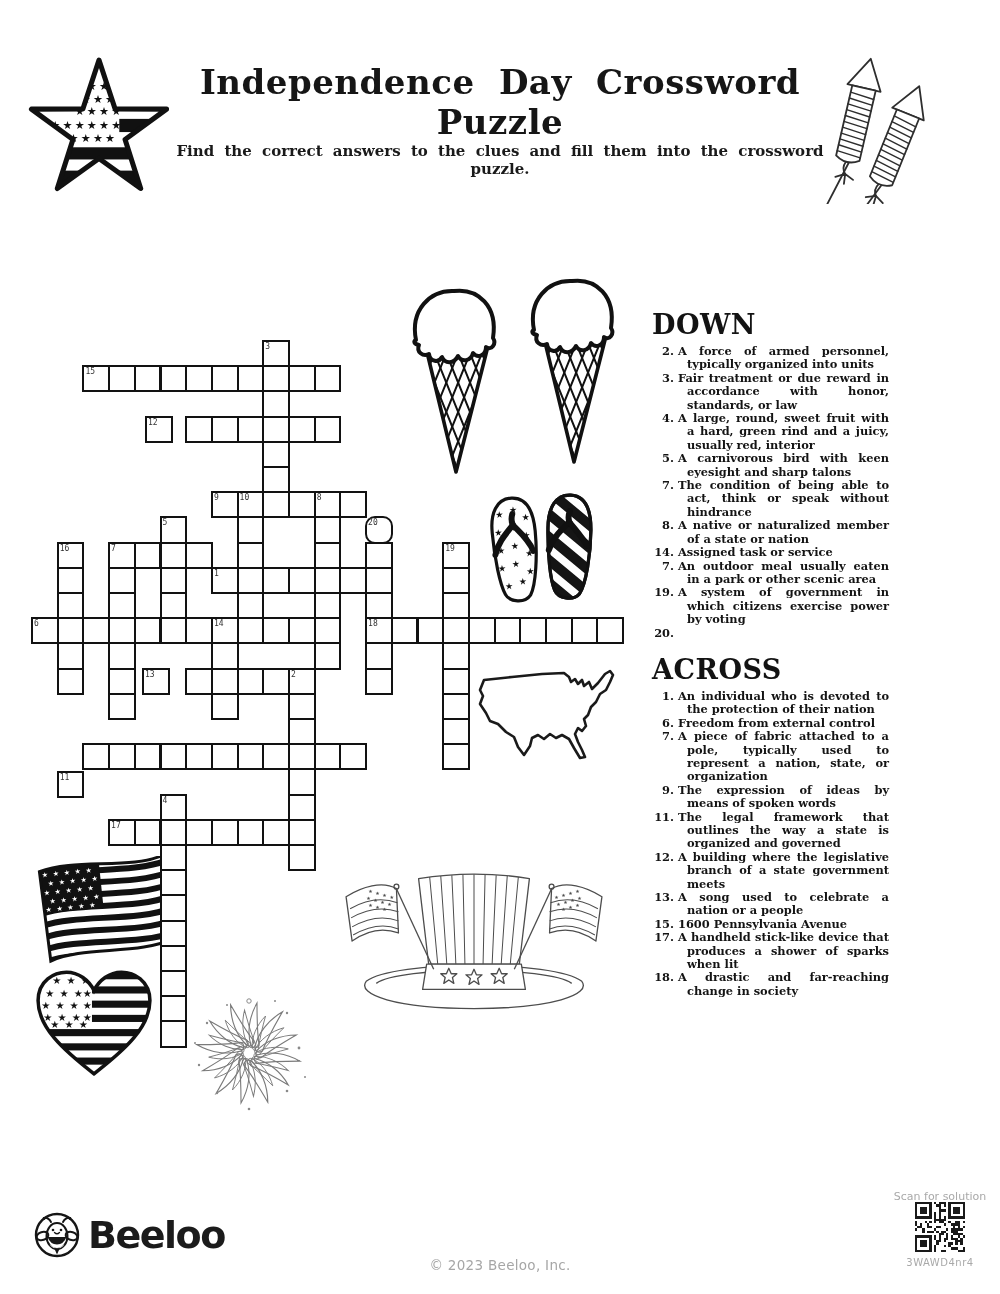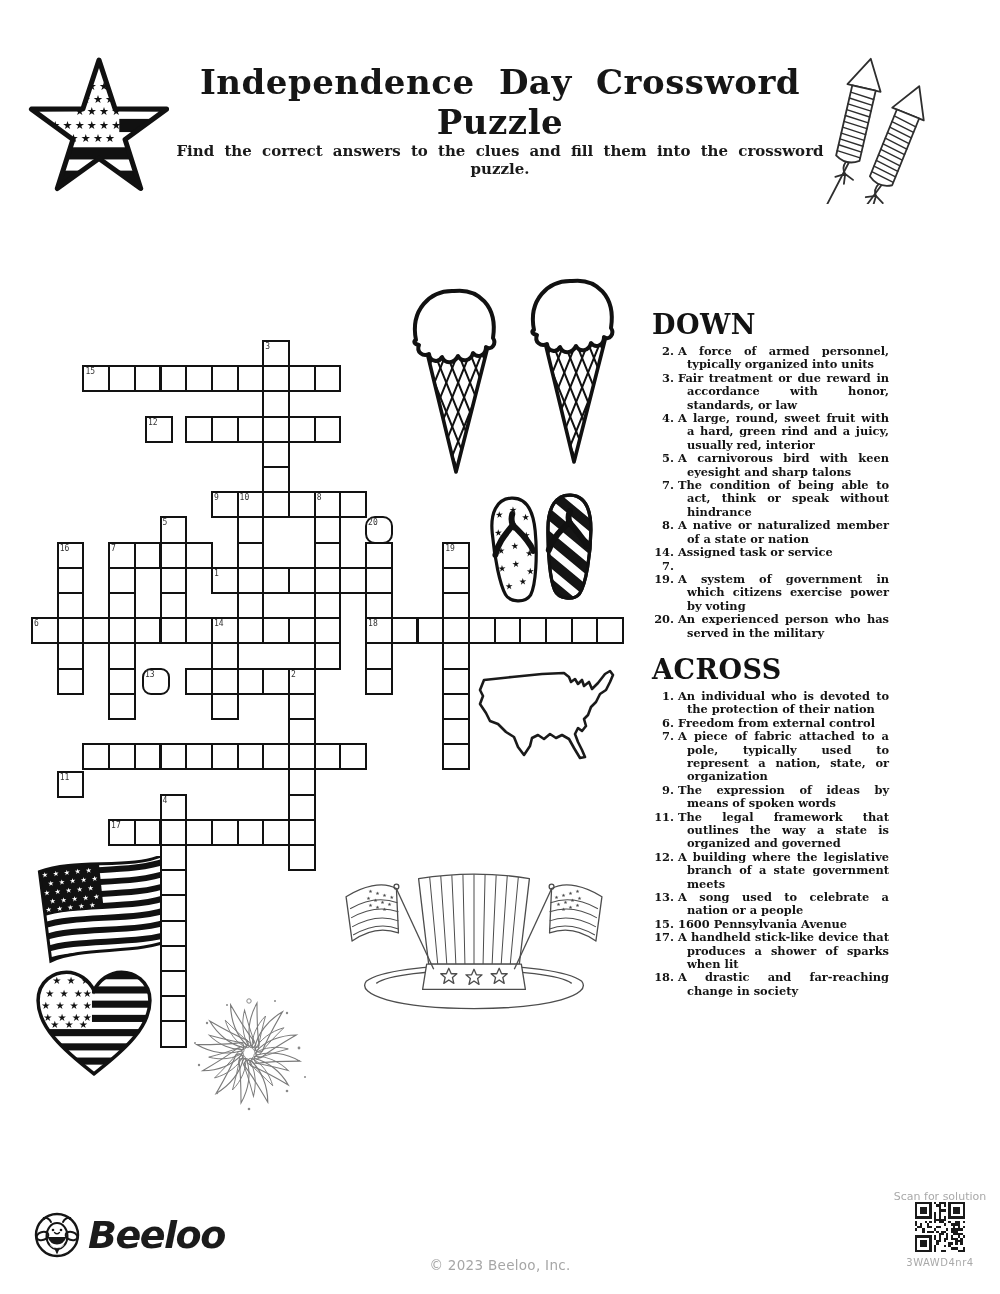--- a/index.html
+++ b/index.html
@@ -21,21 +21,21 @@
   #clues{left:652px;top:310px;width:240px;z-index:4;}
   .clues-header{font-size:27px;font-weight:bold;letter-spacing:.5px;color:#131313;line-height:30px;}
   .clue{display:flex;margin:0;}
   .clue-num{flex:0 0 22px;text-align:right;font-size:11.4px;line-height:13.4px;font-weight:bold;}
   .clue-text{margin-left:4px;width:202px;font-size:11.4px;line-height:13.4px;font-weight:bold;
              text-align:justify;padding-left:9px;text-indent:-9px;}
   #across-header{margin-top:15px;}
   .clue-list{margin-top:5px;}
   
   #brand-text{left:88px;top:1213px;font-family:"DejaVu Sans",sans-serif;font-size:38px;
-              font-weight:bold;letter-spacing:-1.5px;color:#1b1b1b;font-style:italic;}
+              font-weight:bold;letter-spacing:-1.5px;color:#1b1b1b;}
   #copyright{left:0;top:1257px;width:1000px;text-align:center;font-family:"DejaVu Sans",sans-serif;
              font-size:13.5px;color:#a6a6a6;letter-spacing:.3px;}
   #qr-caption{left:890px;top:1190px;width:100px;text-align:center;font-family:"DejaVu Sans",sans-serif;
               font-size:11px;color:#a9a9a9;}
   #qr-code-text{left:890px;top:1257px;width:100px;text-align:center;font-family:"DejaVu Sans",sans-serif;
               font-size:10px;color:#a9a9a9;letter-spacing:.5px;}
   svg{display:block;}
 </style>
 </head>
 <body>
@@ -171,21 +171,21 @@
       </div>
       <div class="cell" style="left: 359.8px; top: 277.2px;"></div>
       <div class="cell" style="left: 385.5px; top: 277.2px;"></div>
       <div class="cell" style="left: 411.2px; top: 277.2px;"></div>
       <div class="cell" style="left: 436.9px; top: 277.2px;"></div>
       <div class="cell" style="left: 462.6px; top: 277.2px;"></div>
       <div class="cell" style="left: 488.3px; top: 277.2px;"></div>
       <div class="cell" style="left: 514px; top: 277.2px;"></div>
       <div class="cell" style="left: 539.7px; top: 277.2px;"></div>
       <div class="cell" style="left: 565.4px; top: 277.2px;"></div>
-      <div class="cell" style="left: 111px; top: 327.6px; border-radius: 9px;">
+      <div class="cell" style="left: 111px; top: 327.6px;">
         <span class="cellnum">13</span>
       </div>
       <div class="cell" style="left: 154.2px; top: 327.6px;"></div>
       <div class="cell" style="left: 179.9px; top: 327.6px;"></div>
       <div class="cell" style="left: 205.6px; top: 327.6px;"></div>
       <div class="cell" style="left: 231.3px; top: 327.6px;"></div>
       <div class="cell" style="left: 257px; top: 327.6px;">
         <span class="cellnum">2</span>
       </div>
       <div class="cell" style="left: 25.7px; top: 403.2px; margin-top: 28px;">
@@ -569,28 +569,28 @@
         <div class="clue">
           <span class="clue-num">8.</span>
           <span class="clue-text">A native or naturalized member of a state or nation</span>
         </div>
         <div class="clue">
           <span class="clue-num">14.</span>
           <span class="clue-text">Assigned task or service</span>
         </div>
         <div class="clue">
           <span class="clue-num">7.</span>
+          <span class="clue-text">An outdoor meal usually eaten in a park or other scenic area</span>
         </div>
         <div class="clue">
           <span class="clue-num">19.</span>
           <span class="clue-text">A system of government in which citizens exercise power by voting</span>
         </div>
         <div class="clue">
           <span class="clue-num">20.</span>
-          <span class="clue-text">An experienced person who has served in the military</span>
         </div>
       </div>
     <div class="clues-header" id="across-header">ACROSS</div>
     <div class="clue-list" id="across-list">
         <div class="clue">
           <span class="clue-num">1.</span>
           <span class="clue-text">An individual who is devoted to the protection of their nation</span>
         </div>
         <div class="clue">
           <span class="clue-num">6.</span>

